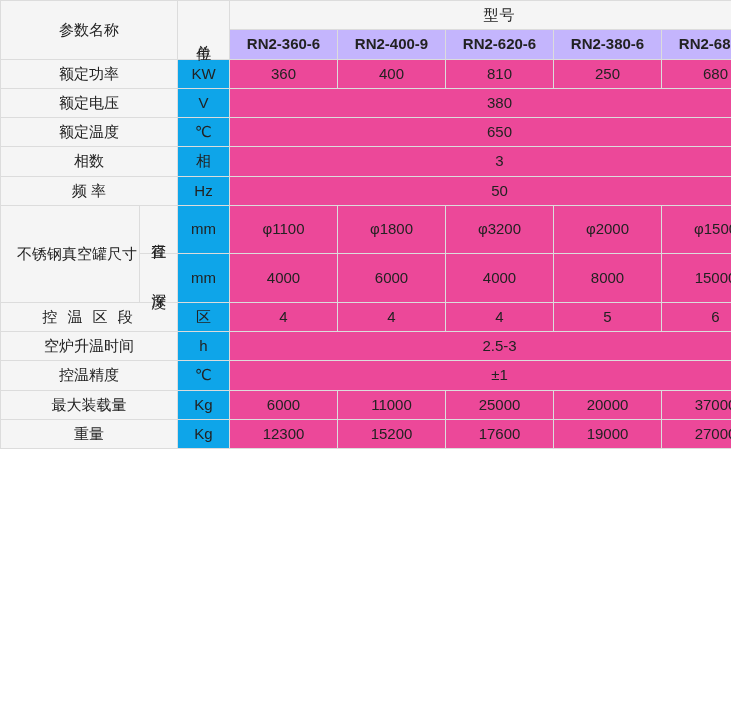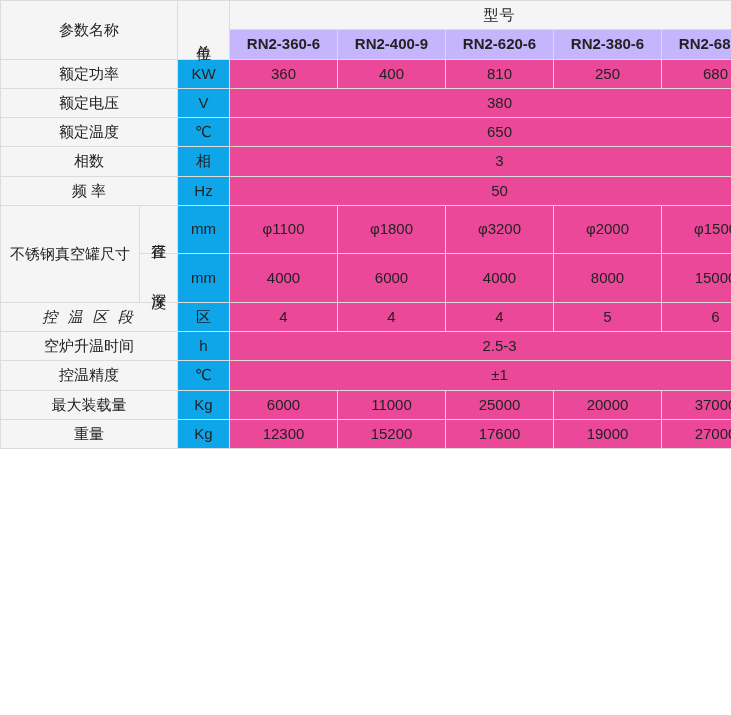--- a/index.html
+++ b/index.html
@@ -52,21 +52,21 @@
     letter-spacing: 1px;
     display: inline-block;
   }
   .rowname-tall {
     font-size: 15px;
   }
   .model-label {
     font-size: 15px;
     letter-spacing: 1px;
   }
-  .letsp { letter-spacing: 3px; font-style: italic; }
+  .letsp { letter-spacing: 3px; }
 </style>
 </head>
 <body>
 
 <table class="spec">
   <colgroup>
     <col class="col-name">
     <col class="col-sub">
     <col class="col-unit">
     <col class="col-m">
@@ -119,21 +119,21 @@
       <td class="val" colspan="5">3</td>
     </tr>
 
     <tr>
       <td class="hdr" colspan="2">频 率</td>
       <td class="unit">Hz</td>
       <td class="val" colspan="5">50</td>
     </tr>
 
     <tr>
-      <td class="hdr rowname-tall" rowspan="2" style="height:88px;">不锈钢真空罐尺寸</td>
+      <td class="hdr rowname-tall" rowspan="2" style="height:88px;text-align:right;">不锈钢真空罐尺寸</td>
       <td class="hdr"><span class="vert">直径</span></td>
       <td class="unit">mm</td>
       <td class="val">φ1100</td>
       <td class="val">φ1800</td>
       <td class="val">φ3200</td>
       <td class="val">φ2000</td>
       <td class="val">φ1500</td>
     </tr>
 
     <tr>

